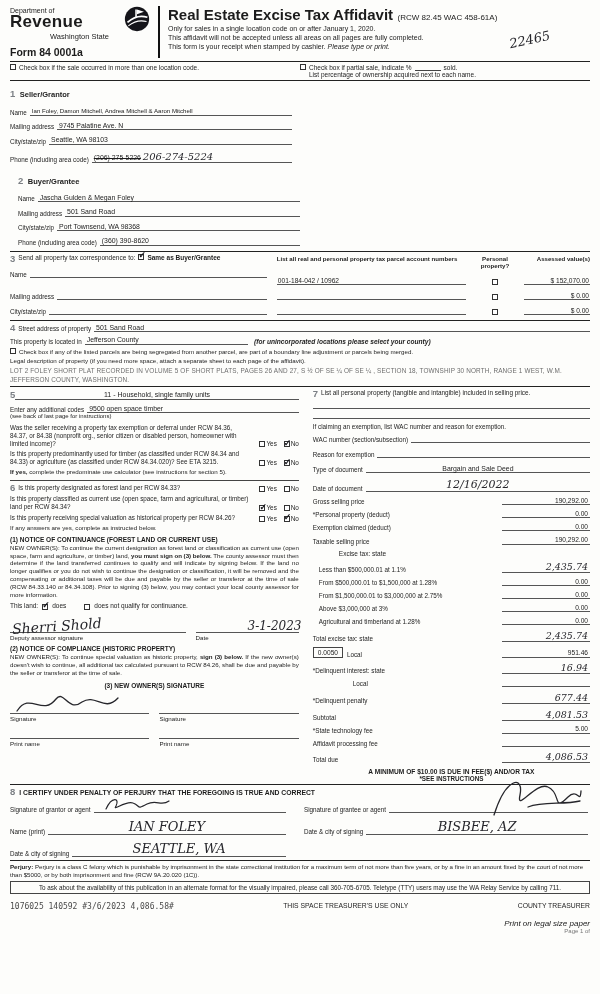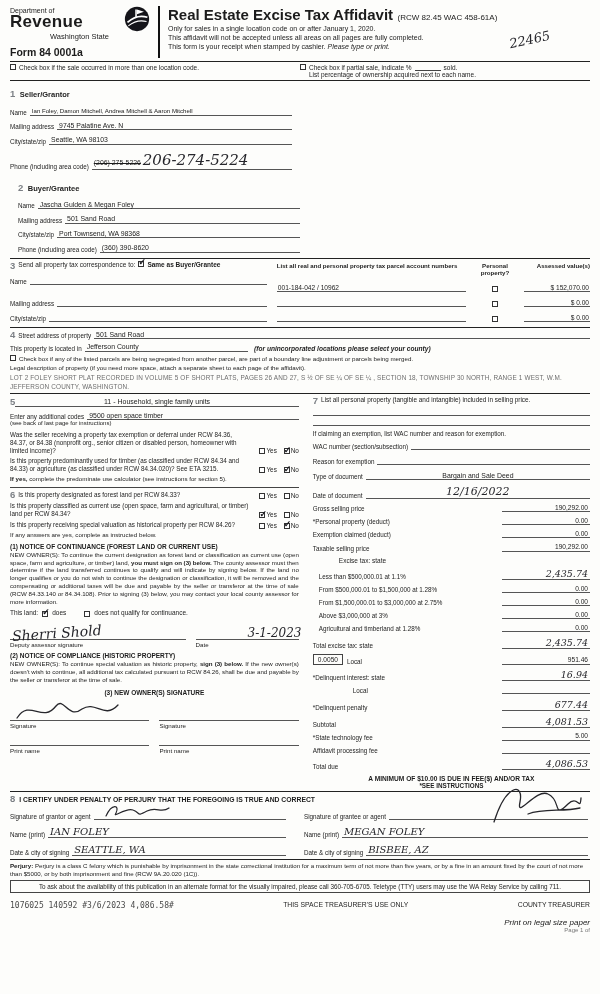--- a/index.html
+++ b/index.html
@@ -90,21 +90,21 @@
   .mval.hw { font-size:9.5px; }
   .ratebox { border:.9px solid #444; font-size:6.6px; padding:1px 4px; margin-right:4px; }
   .ruled { border-bottom:.8px solid #555; height:10px; }
 
   
   .sec8 { border-top:1px solid #222; padding:2px 0 3px 0; position:relative; }
   .s8head { display:flex; gap:4px; align-items:baseline; }
   .s8cols { display:flex; }
   .s8col { width:50%; padding-right:14px; position:relative; }
   .s8col.right { padding-right:2px; padding-left:4px; }
-  .s8name { font-size:10px; }
+  .s8name { font-size:13px;text-align:center; }
 
   .scrib { position:absolute; pointer-events:none; }
 
   
   .perjury { border-top:1px solid #222; padding:2px 0 0 0; font-size:6.15px; line-height:1.3; }
   .tty { border:.9px solid #444; text-align:center; font-size:6.3px; padding:2px 14px; margin-top:2px; }
   .footrow { display:flex; justify-content:space-between; align-items:flex-start; margin-top:8px; }
   .stamp { font-family:"DejaVu Sans Mono", monospace; font-size:8px; color:#4a4a4a; }
   .fsmall { font-size:6.8px; }
   .printnote { font-weight:normal; font-style:italic; font-size:8px; text-align:right; margin-top:8px; }
@@ -174,21 +174,21 @@
           <span class="flabel">Mailing address</span>
         <span class="fline">9745 Palatine Ave. N</span>
         </div>
       <div class="frow">
           <span class="flabel">City/state/zip</span>
         <span class="fline">Seattle, WA 98103</span>
         </div>
       <div class="frow">
           <span class="flabel">Phone (including area code)</span>
         <span class="fline"><s>(206) 275-5226</s>
-          <span class="hw" style="font-size:15px;">206-274-5224</span></span>
+          <span class="hw" style="font-size:10px;">206-274-5224</span></span>
         </div>
     </div>
     <div class="party right">
       <div class="sec-head">
         <span class="secnum">2</span>
         <span class="sectitle">Buyer/Grantee</span>
       </div>
       <div class="frow">
           <span class="flabel">Name</span>
         <span class="fline">Jascha Gulden &amp; Megan Foley</span>
@@ -530,24 +530,20 @@
       </div>
       <div class="s8col right">
         <svg class="scrib" style="right:6px; top:-26px;" width="96" height="52" viewBox="0 0 96 52">
           <path d="M6,44 C18,6 36,4 32,24 C28,42 48,10 60,16 C74,22 64,42 80,26 C90,16 92,34 93,20 M40,36 C55,30 75,34 92,30" fill="none" stroke="#26262b" stroke-width="1.3" stroke-linecap="round"></path>
         </svg>
         <div class="frow" style="margin-top:8px;">
           <span class="flabel">Signature of grantee or agent</span>
           <span class="fline"></span>
         </div>
         <div class="frow">
-          <span class="flabel">Name (print)</span>
-          <span class="fline hw s8name">MEGAN FOLEY</span>
-        </div>
-        <div class="frow">
           <span class="flabel">Date &amp; city of signing</span>
           <span class="fline hw s8name">BISBEE, AZ</span>
         </div>
       </div>
     </div>
   </div>
 
   <div class="perjury">
     <b>Perjury:</b><span> Perjury is a class C felony which is punishable by imprisonment in the state correctional institution for a maximum term of not more than five years, or by a fine in an amount fixed by the court of not more than $5000, or by both imprisonment and fine (RCW 9A.20.020 (1C)).</span>
   </div>

